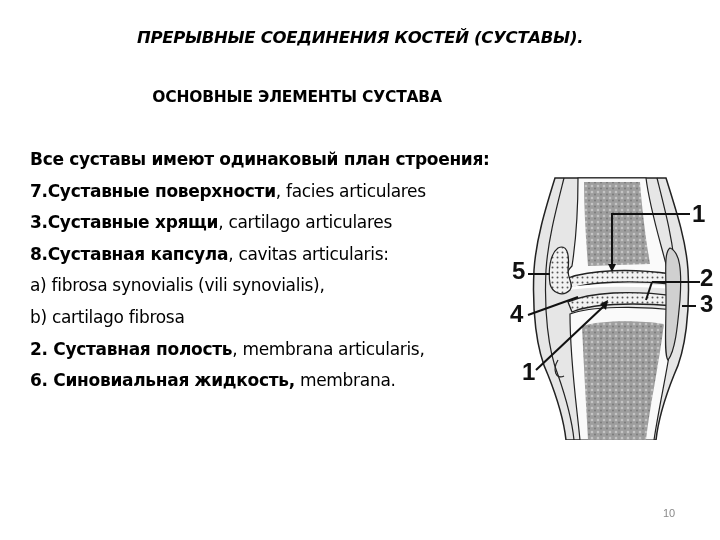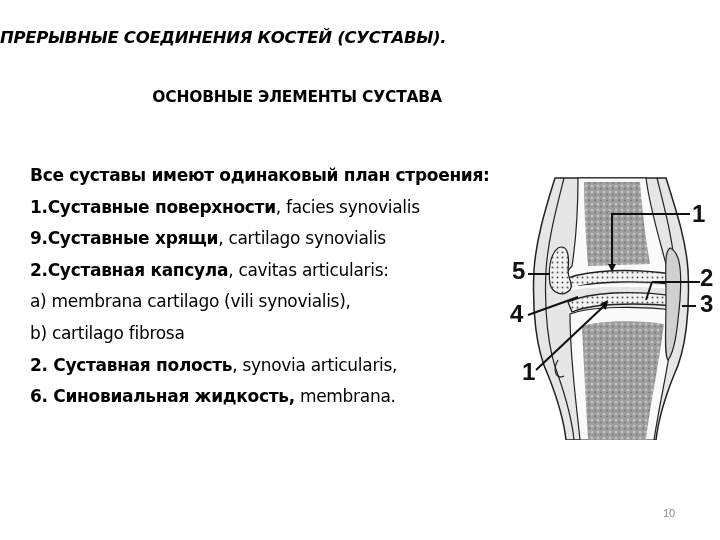--- a/index.html
+++ b/index.html
@@ -1,54 +1,54 @@
 <!DOCTYPE html>
 <html><head>
 <meta charset="utf-8">
 <style>
   html, body { margin: 0; padding: 0; }
   body {
     width: 720px; height: 540px; background: #ffffff; position: relative; overflow: hidden;
     font-family: "DejaVu Sans", "Liberation Sans", sans-serif; color: #000;
   }
   .title {
-    position: absolute; left: 0; width: 720px; top: 28px; text-align: left;
+    position: absolute; left: 0; width: 720px; top: 28px; text-align: center;
     font-size: 16.5px; font-weight: bold; font-style: italic; letter-spacing: -0.3px;
   }
   .subtitle {
     position: absolute; left: 0; width: 594px; top: 88px; text-align: center;
     font-size: 15.5px; font-weight: bold; letter-spacing: -0.2px;
   }
   .content {
     position: absolute; left: 30px; top: 144px; width: 520px;
     font-size: 17px; line-height: 31.6px; letter-spacing: -0.3px;
   }
   .line { white-space: nowrap; }
-  .b { font-weight: bold; margin-top: 16px; }
+  .b { font-weight: bold; }
   .diagram { position: absolute; left: 500px; top: 160px; width: 220px; height: 280px; }
   .diagram .lbl { font-family: "Liberation Sans", sans-serif; font-weight: bold; font-size: 24px; fill: #111; }
   .page-num {
     position: absolute; left: 663px; top: 507px; font-size: 11px; color: #8a8a8a;
     font-family: "Liberation Sans", sans-serif;
   }
 </style>
 </head>
 <body>
 
 <div class="title">ПРЕРЫВНЫЕ СОЕДИНЕНИЯ КОСТЕЙ (СУСТАВЫ).</div>
 <div class="subtitle">ОСНОВНЫЕ ЭЛЕМЕНТЫ СУСТАВА</div>
 
 <div class="content">
   <div class="line b">Все суставы имеют одинаковый план строения:</div>
-  <div class="line"><span class="b">1.Суставные поверхности</span><span>, facies synovialis</span></div>
-  <div class="line"><span class="b">9.Суставные хрящи</span><span>, cartilago synovialis</span></div>
-  <div class="line"><span class="b">2.Суставная капсула</span><span>, cavitas articularis:</span></div>
-  <div class="line"><span>a) membrana cartilago (vili synovialis),</span></div>
+  <div class="line"><span class="b">7.Суставные поверхности</span><span>, facies articulares</span></div>
+  <div class="line"><span class="b">3.Суставные хрящи</span><span>, cartilago articulares</span></div>
+  <div class="line"><span class="b">8.Суставная капсула</span><span>, cavitas articularis:</span></div>
+  <div class="line"><span>a) fibrosa synovialis (vili synovialis),</span></div>
   <div class="line"><span>b) cartilago fibrosa</span></div>
-  <div class="line"><span class="b">2. Суставная полость</span><span>, synovia articularis,</span></div>
+  <div class="line"><span class="b">2. Суставная полость</span><span>, membrana articularis,</span></div>
   <div class="line"><span class="b">6. Синовиальная жидкость,</span><span> membrana.</span></div>
 </div>
 
 <svg class="diagram" viewBox="0 0 220 280" xmlns="http://www.w3.org/2000/svg">
   <defs>
     <pattern id="spongy" width="6" height="6" patternUnits="userSpaceOnUse">
       <rect width="6" height="6" fill="#9e9e9e"></rect>
       <circle cx="2" cy="2" r="1.3" fill="#c4c4c4"></circle>
       <circle cx="5" cy="4.5" r="1" fill="#7a7a7a"></circle>
     </pattern>

